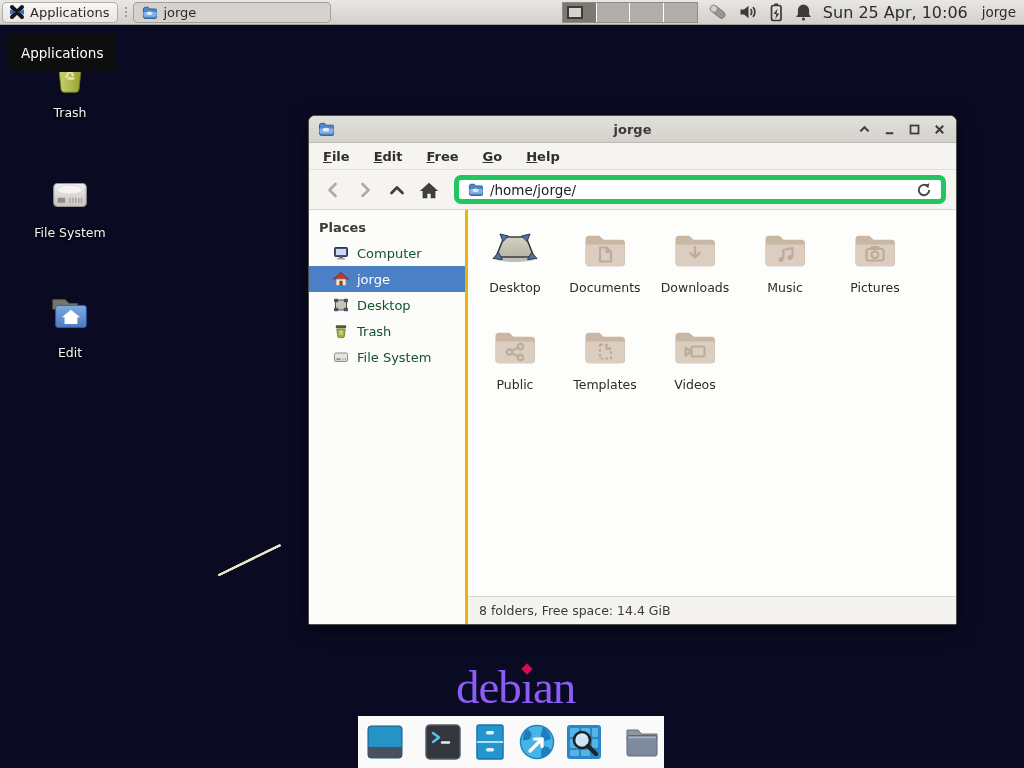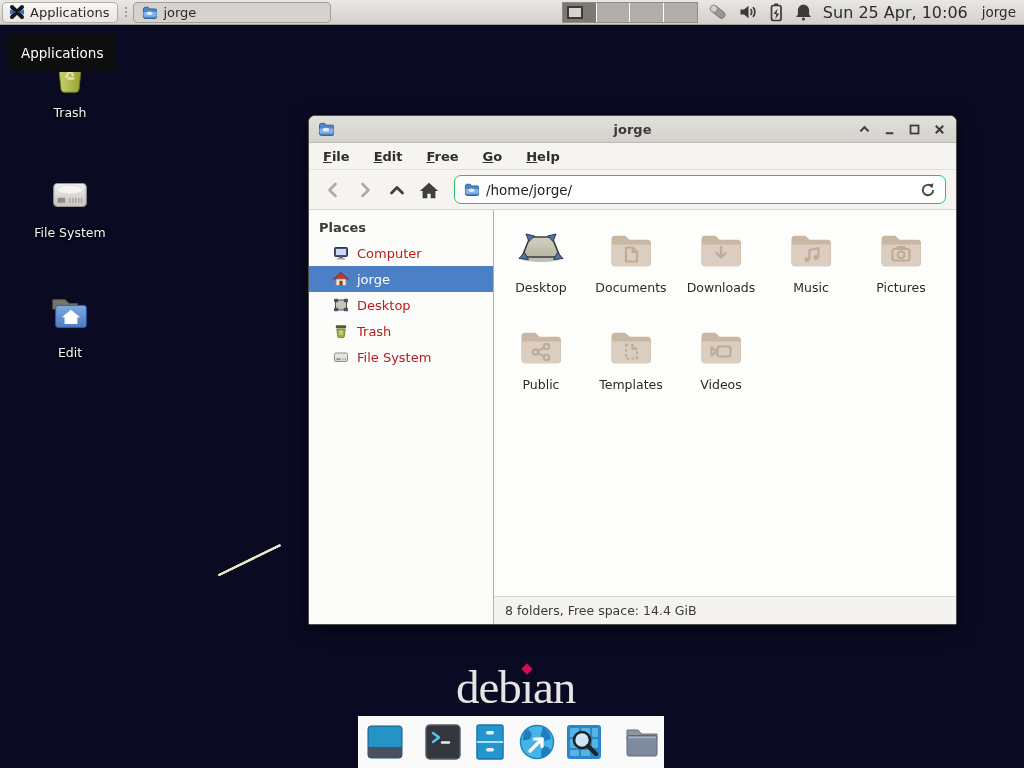--- a/index.html
+++ b/index.html
@@ -36,21 +36,21 @@
     display:flex; align-items:center; justify-content:center; padding:0 13px; z-index:60; }
 
   
   .d-icon { position:absolute; left:24px; width:92px; display:flex; flex-direction:column;
     align-items:center; z-index:5; }
   .d-icon .lbl { margin-top:7px; font-size:12.5px; color:#f4f4f4; text-shadow:0 1px 2px #000, 0 0 3px #000; }
   .d-icon svg { display:block; }
 
   
   .debian-logo { position:absolute; left:456px; top:660px; font-family:"Liberation Serif","DejaVu Serif",serif;
-    font-size:47px; color:#e5e5e5; letter-spacing:-1px; z-index:1; }
+    font-size:47px; color:#8b5cf6; letter-spacing:-1px; z-index:1; }
   .logo-i { position:relative; }
   .logo-i::before { content:""; position:absolute; left:50%; top:4px; margin-left:-4px;
     width:8px; height:8px; background:#d70a53; transform:rotate(45deg); }
   .desk-line { position:absolute; left:218px; top:574px; width:70px; height:0;
     border-top:3px solid #eae7c3; border-radius:2px; transform:rotate(-26deg);
     transform-origin:left center; z-index:2; }
 
   
   .window { position:absolute; left:308px; top:115px; width:649px; height:510px;
     border:1px solid #504e4a; border-radius:7px 7px 2px 2px;
@@ -63,29 +63,29 @@
   .titlebar { position:relative; }
   .win-controls { margin-left:auto; display:flex; align-items:center; gap:9px; z-index:2; }
   .win-controls .wbtn { width:16px; height:16px; display:flex; align-items:center; justify-content:center; }
   .menubar { height:27px; background:#f5f4f1; display:flex; align-items:center; gap:24px;
     padding-left:14px; font-size:13px; color:#2e2d2a; border-bottom:1px solid #e3e0db; }
   .menu-item { display:inline-block;font-weight:bold; }
   .menu-item::first-letter { text-decoration:underline; }
   .toolbar { height:40px; background:#f5f4f1; display:flex; align-items:center;
     padding:0 10px; gap:5px; border-bottom:1px solid #d9d6d1; }
   .nav-btn { width:27px; height:27px; display:flex; align-items:center; justify-content:center; }
-  .path-field { flex:1; height:29px; margin-left:7px; background:#fff; border:1px solid #22c55e;
+  .path-field { flex:1; height:29px; margin-left:7px; background:#fff; border:5px solid #22c55e;
     border-radius:7px; display:flex; align-items:center; gap:7px; padding:8px 9px;
     font-size:13.5px; color:#1d1d1b; }
   .path-field .reload { margin-left:auto; display:flex; }
   .win-body { flex:1; display:flex; min-height:0; background:#fff; }
-  .sidebar { width:185px; border-right:1px solid #eab308; background:#fcfcfb; padding-top:4px; }
+  .sidebar { width:159px; border-right:3px solid #eab308; background:#fcfcfb; padding-top:4px; }
   .side-header { font-size:13px; font-weight:bold; color:#3a3936; padding:6px 10px 5px 10px; }
   .side-item { height:26px; display:flex; align-items:center; gap:8px; padding-left:24px;
-    font-size:13px; color:#b91c1c; }
+    font-size:13px; color:#14532d; }
   .side-item svg { display:block; flex:none; }
   .side-item.selected { background:#4b80c7; color:#fff; }
   .main-col { flex:1; display:flex; flex-direction:column; min-width:0; background:#fdfdfc; }
   .files { flex:1; display:grid; grid-template-columns:repeat(5,90px); grid-auto-rows:97px;
     padding:15px 0 0 2px; align-content:start; }
   .file { display:flex; flex-direction:column; align-items:center; }
   .file .lbl { margin-top:7px; font-size:12.5px; color:#2c2b28; white-space:nowrap; }
   .statusbar { height:28px; border-top:1px solid #d9d6d1; background:#f4f3f0; display:flex;
     align-items:center; padding-left:11px; font-size:12.5px; color:#3c3b37; }
 

